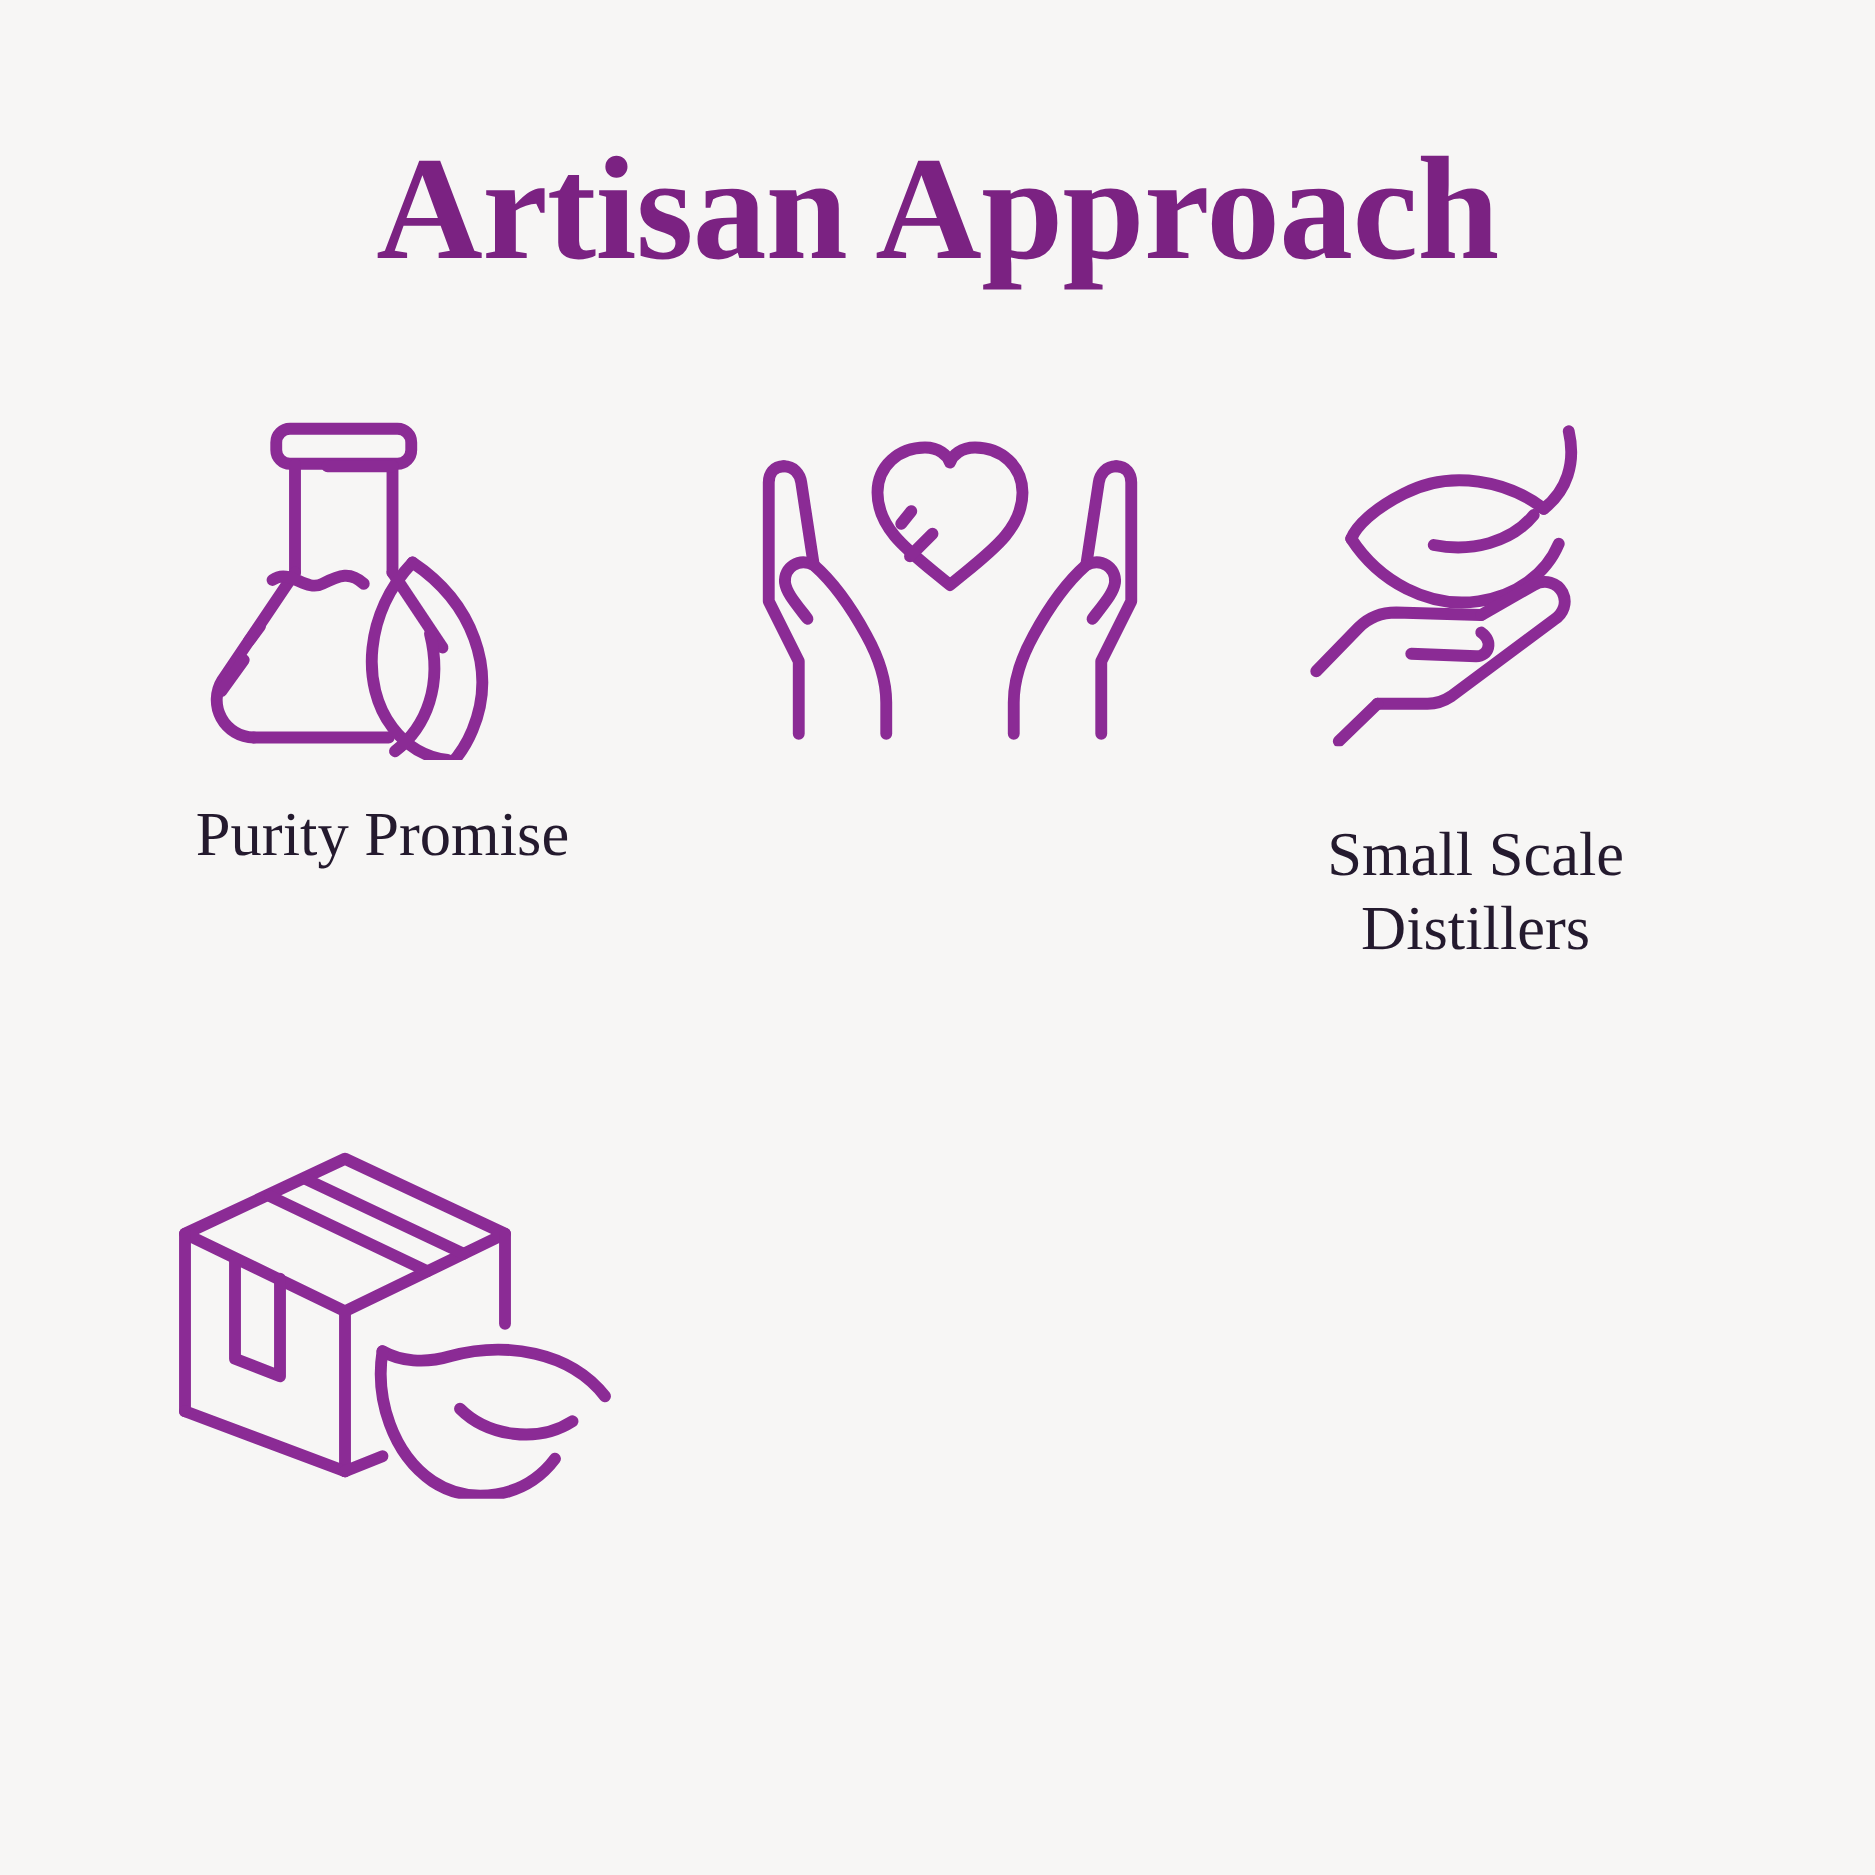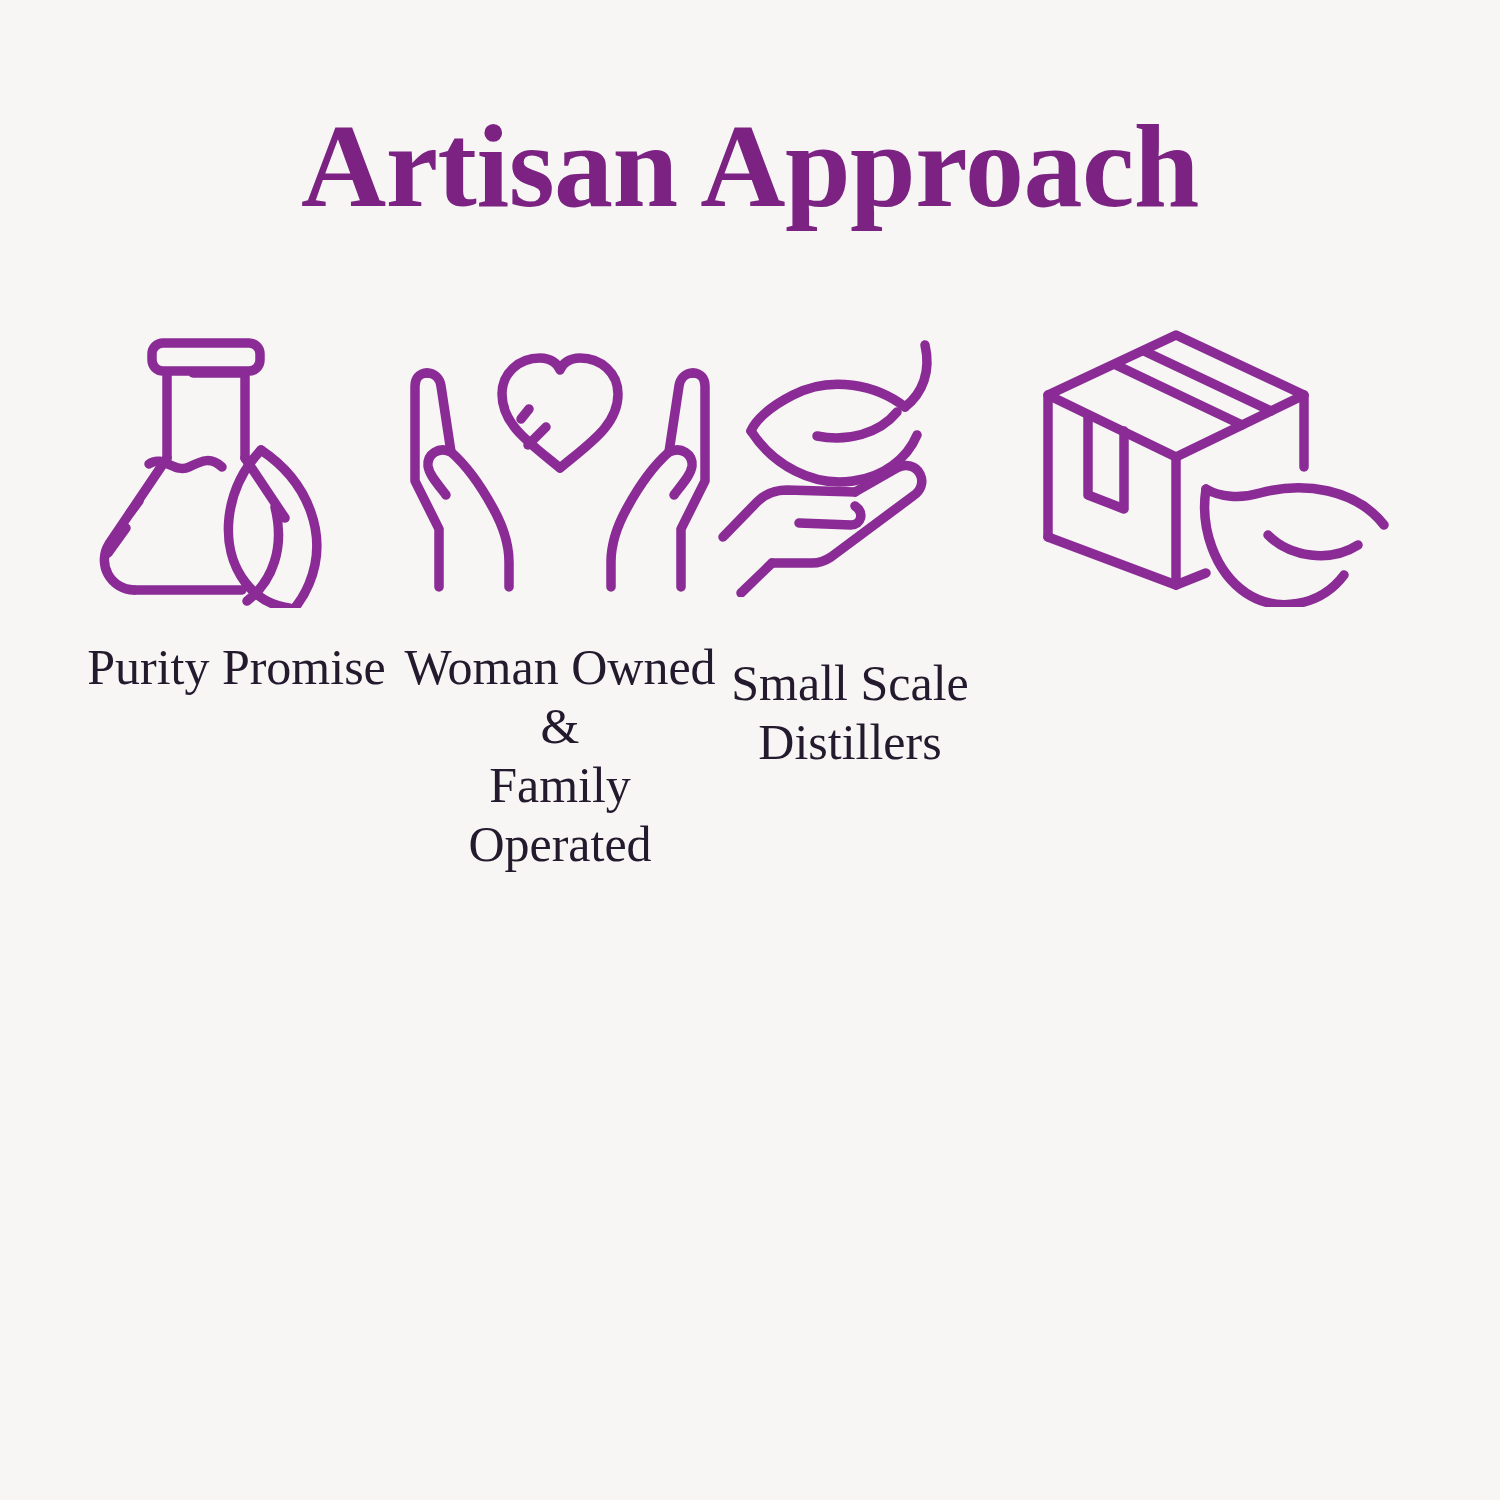--- a/index.html
+++ b/index.html
@@ -37,21 +37,21 @@
     text-align: center;
     width: 100%;
     white-space: nowrap;
   }
 
   
   .features {
     margin-top: 86px;
     width: 1320px;
     display: grid;
-    grid-template-columns: 1fr 1fr 1fr 1fr;
+    grid-template-columns: 1fr 1fr 1fr;
     grid-template-rows: auto auto;
     row-gap: 132px;
     column-gap: 0px;
   }
 
   .feature {
     display: flex;
     flex-direction: column;
     align-items: center;
     justify-content: flex-start;
@@ -154,22 +154,20 @@
 
           <path d="M50 121 c-12 -6 -24 2 -23 14 c1 8 8 16 18 29"></path>
           <path d="M50 121 c16 14 30 34 42 56 c10 18 16 36 16 54 v25"></path>
 
           <path d="M292 42 c8 0 12 6 12 13 v95 l-24 48 v58"></path>
           <path d="M292 42 c-8 0 -13 6 -14 13 l-10 66"></path>
           <path d="M268 121 c12 -6 24 2 23 14 c-1 8 -8 16 -18 29"></path>
           <path d="M268 121 c-16 14 -30 34 -42 56 c-10 18 -16 36 -16 54 v25"></path>
         </svg>
       </div>
-      <div class="feature-label">Woman Owned &amp;
-Family Operated</div>
     </div>
 
     <div class="feature cell-2">
       <div class="icon-wrap">
         <svg width="250" height="270" viewBox="0 0 250 270" fill="none" stroke="#8B2B95" stroke-width="9.5" stroke-linecap="round" stroke-linejoin="round">
 
           <path d="M212 18 c6 26 -2 48 -20 62"></path>
 
           <path d="M192 80 c-28 -22 -74 -32 -112 -12 C56 80 42 94 38 104"></path>
 

